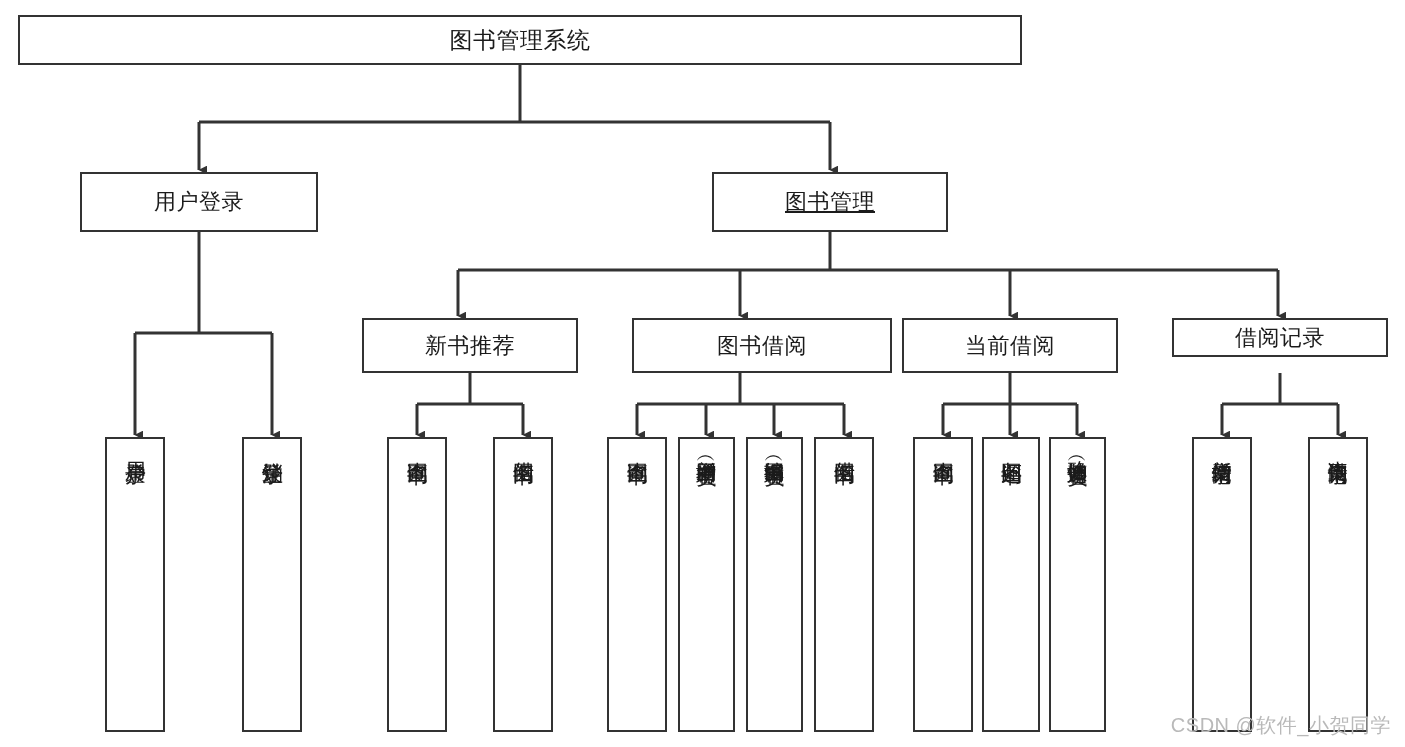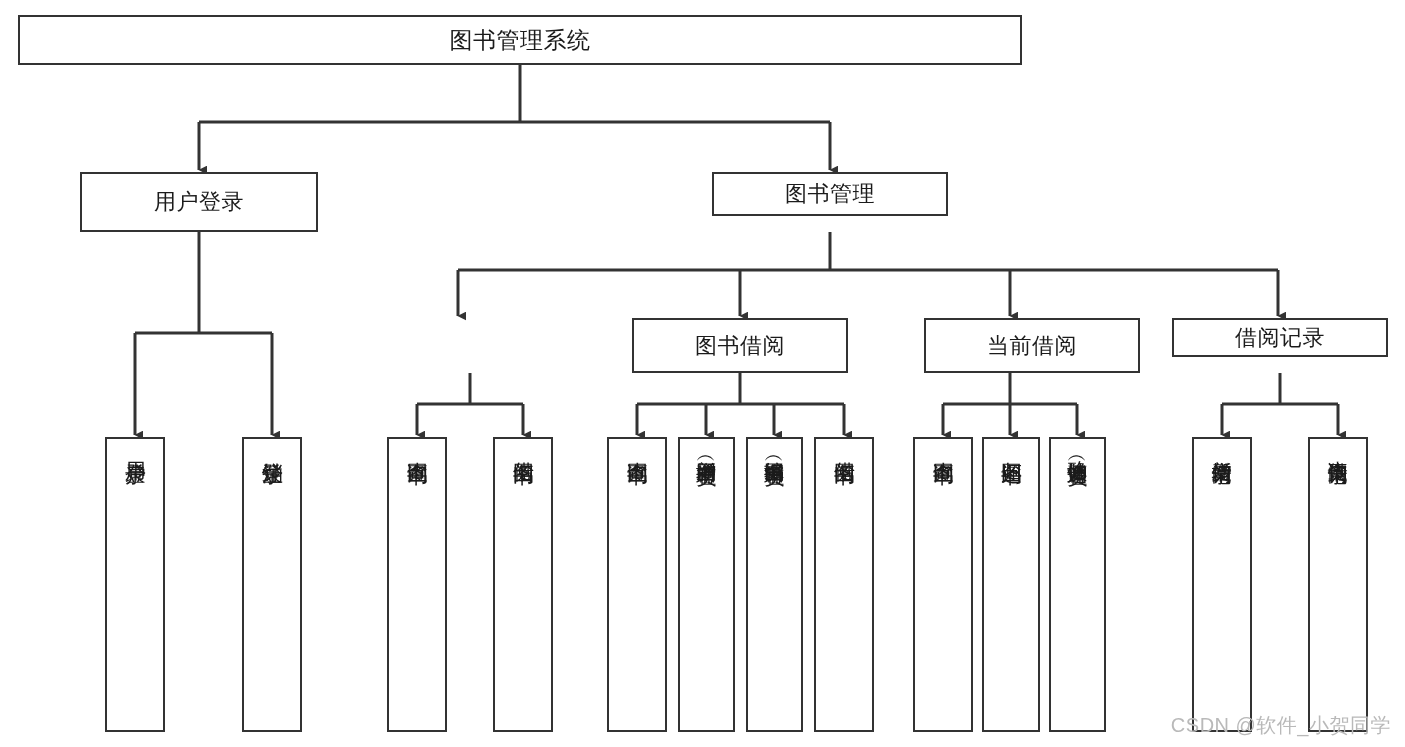--- a/index.html
+++ b/index.html
@@ -128,28 +128,31 @@
     </g>
   </svg>
 
   <div class="node node-h node-root" style="left:18px; top:15px; width:1004px; height:50px;">
     <span class="node-label">图书管理系统</span>
   </div>
 
   <div class="node node-h" style="left:80px; top:172px; width:238px; height:60px;">
     <span class="node-label">用户登录</span>
   </div>
-  <div class="node node-h" style="left:712px; top:172px; width:236px; height:44px;">
+  <div class="node node-h" style="left:712px; top:172px; width:236px; height:60px;text-decoration:underline;">
     <span class="node-label">图书管理</span>
   </div>
 
-  <div class="node node-h" style="left:632px; top:318px; width:216px; height:55px;">
+  <div class="node node-h" style="left:362px; top:318px; width:216px; height:55px;">
+    <span class="node-label">新书推荐</span>
+  </div>
+  <div class="node node-h" style="left:632px; top:318px; width:260px; height:55px;">
     <span class="node-label">图书借阅</span>
   </div>
-  <div class="node node-h" style="left:902px; top:318px; width:216px; height:55px;margin-left:22px;">
+  <div class="node node-h" style="left:902px; top:318px; width:216px; height:55px;">
     <span class="node-label">当前借阅</span>
   </div>
   <div class="node node-h" style="left:1172px; top:318px; width:216px; height:39px;">
     <span class="node-label">借阅记录</span>
   </div>
 
   <div class="node node-leaf" style="left:105px; top:437px; width:60px; height:295px;">
     <span class="leaf-inner">
       <span class="vtext">用户登录</span>
     </span>

